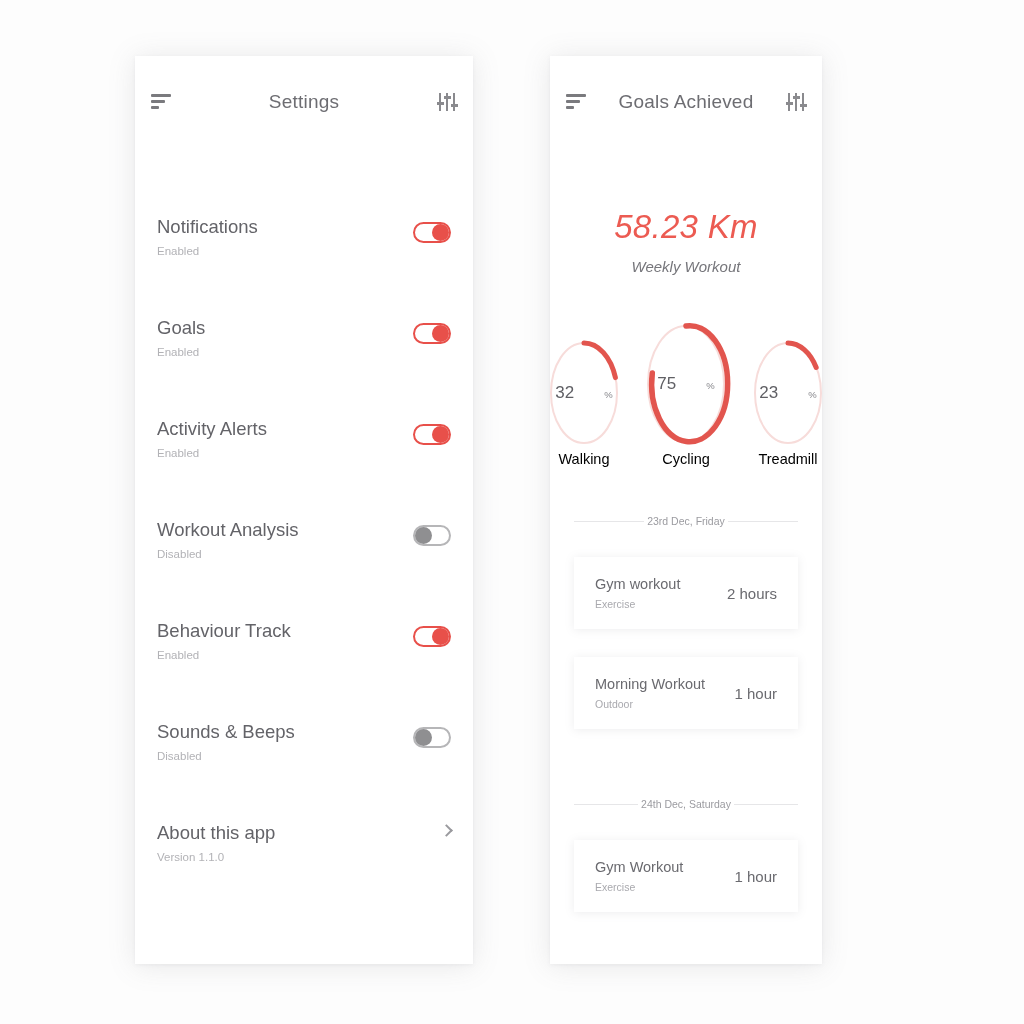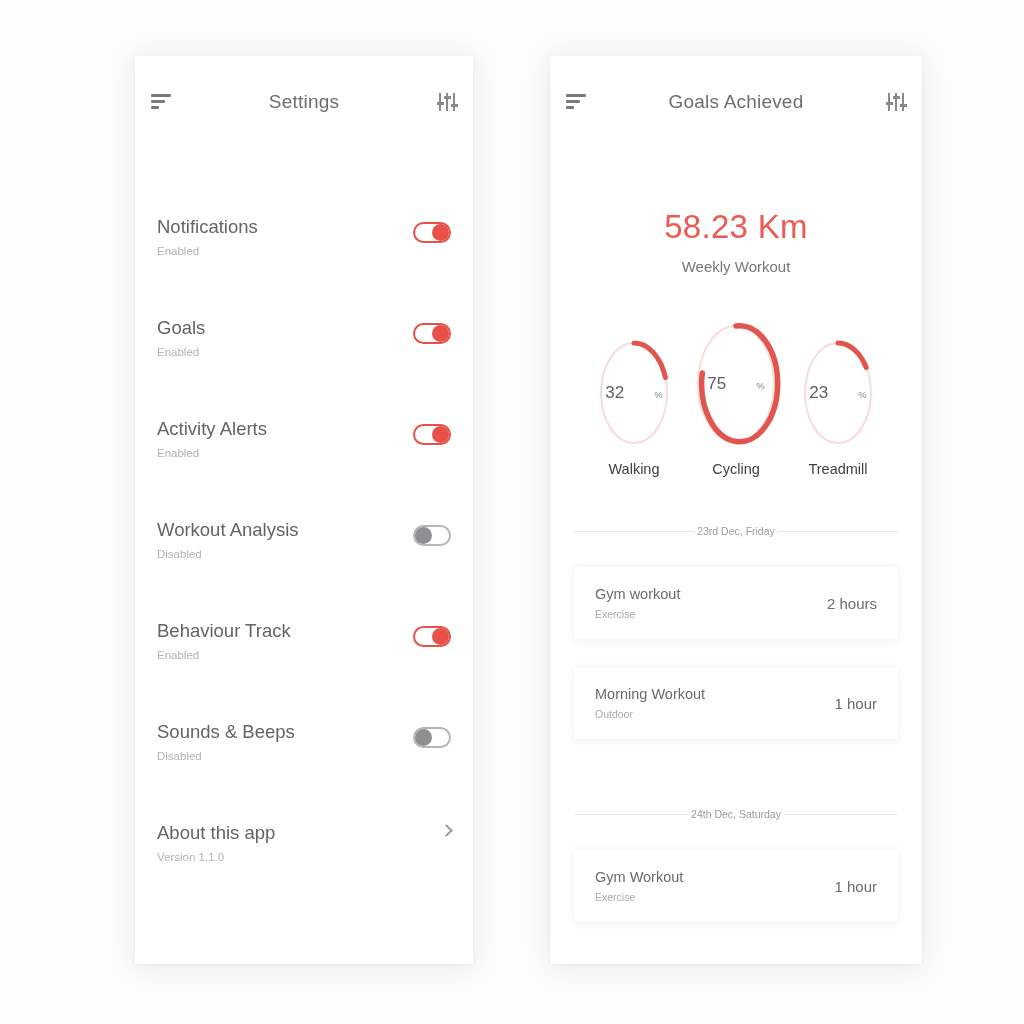--- a/index.html
+++ b/index.html
@@ -19,21 +19,21 @@
     background: #fdfdfd;
   }
 
   
   .phone {
     position: absolute;
     background: #ffffff;
     box-shadow: 0 2px 26px rgba(120,120,125,0.16), 0 1px 4px rgba(120,120,125,0.08);
   }
   #phone-settings { left: 135px; top: 56px; width: 338px; height: 908px; }
-  #phone-goals    { left: 550px; top: 56px; width: 372px; height: 908px; }
+  #phone-goals    { left: 550px; top: 56px; width: 272px; height: 908px; }
 
   
   .topbar {
     position: relative;
     height: 92px;
     display: flex;
     align-items: center;
     padding: 0 16px;
   }
   .topbar .title {
@@ -119,21 +119,21 @@
   .chev {
     margin-top: 4px;
     width: 9px; height: 9px;
     border-right: 2px solid #9a9a9e;
     border-top: 2px solid #9a9a9e;
     transform: rotate(45deg);
     flex: none;
   }
 
   
-  .hero { text-align: center; margin-top: 60px; }
+  .hero { text-align: center; margin-top: 60px; font-style: italic; }
   .hero .big {
     font-size: 33px;
     color: #ec5b52;
     font-weight: 400;
     letter-spacing: 0.3px;
   }
   .hero .cap {
     margin-top: 12px;
     font-size: 15px;
     color: #76767b;
@@ -156,23 +156,23 @@
     left: 0; right: 0; top: 50%;
     transform: translateY(-50%);
     display: flex;
     align-items: baseline;
     justify-content: center;
     gap: 27px;
   }
   .ring-center .pct { font-size: 17px; color: #5f5f64; }
   .ring-center .sign { font-size: 9.5px; color: #86868b; margin-left: 3px; }
   .ring-item .rl {
-    margin-top: 14px;
+    margin-top: 4px;
     font-size: 14.5px;
-    color: #404040;
+    color: #000000;
   }
 
   
   .divider {
     display: flex;
     align-items: center;
     margin: 0 24px;
     gap: 3px;
   }
   .divider .ln { flex: 1; height: 1px; background: #e6e6e8; }

